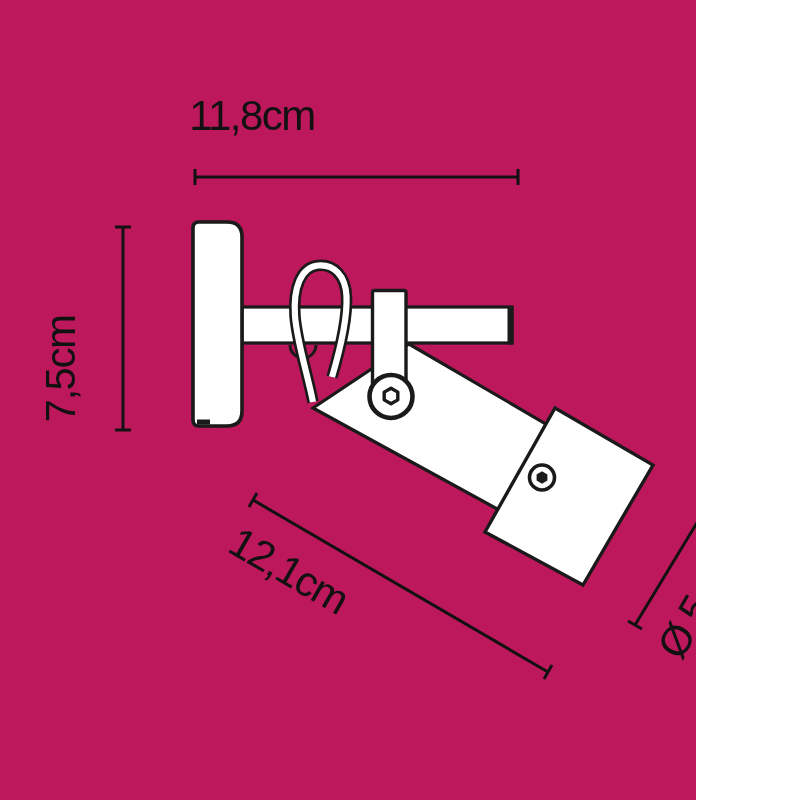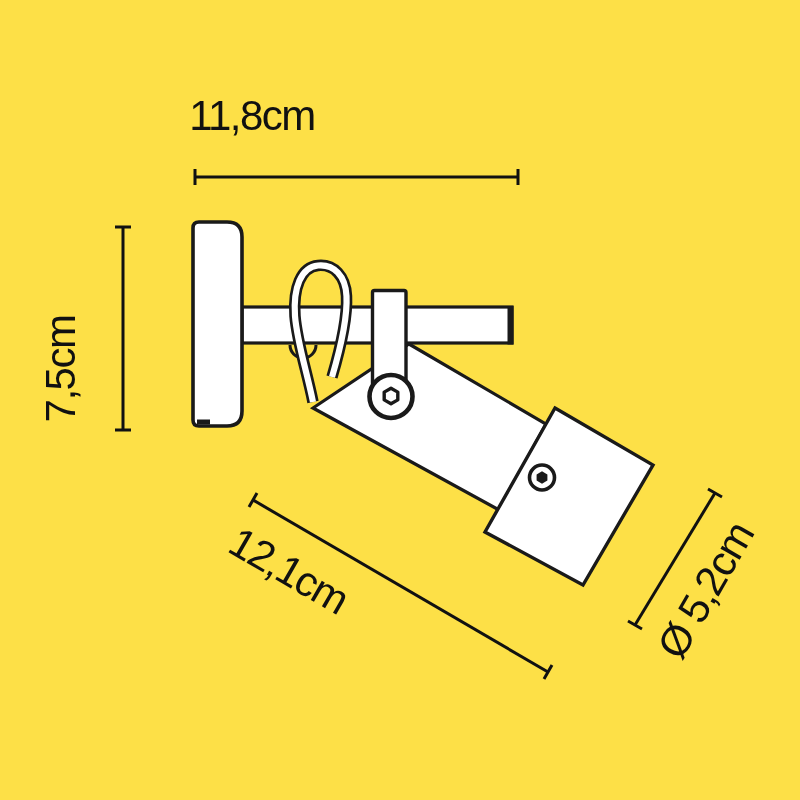--- a/index.html
+++ b/index.html
@@ -5,23 +5,23 @@
   html, body {
     margin: 0;
     padding: 0;
     width: 800px;
     height: 800px;
     background: #ffffff;
     font-family: "Liberation Sans", sans-serif;
   }
   .stage {
     position: relative;
-    width: 800px;
+    width: 696px;
     height: 800px;
-    background: #fde047;
+    background: #be185d;
     overflow: hidden;
   }
   svg { display: block; }
   .dim-label {
     fill: #111111;
     font-family: "Liberation Sans", sans-serif;
     font-size: 42px;
     font-weight: 400;
     letter-spacing: -1.5px;
   }

